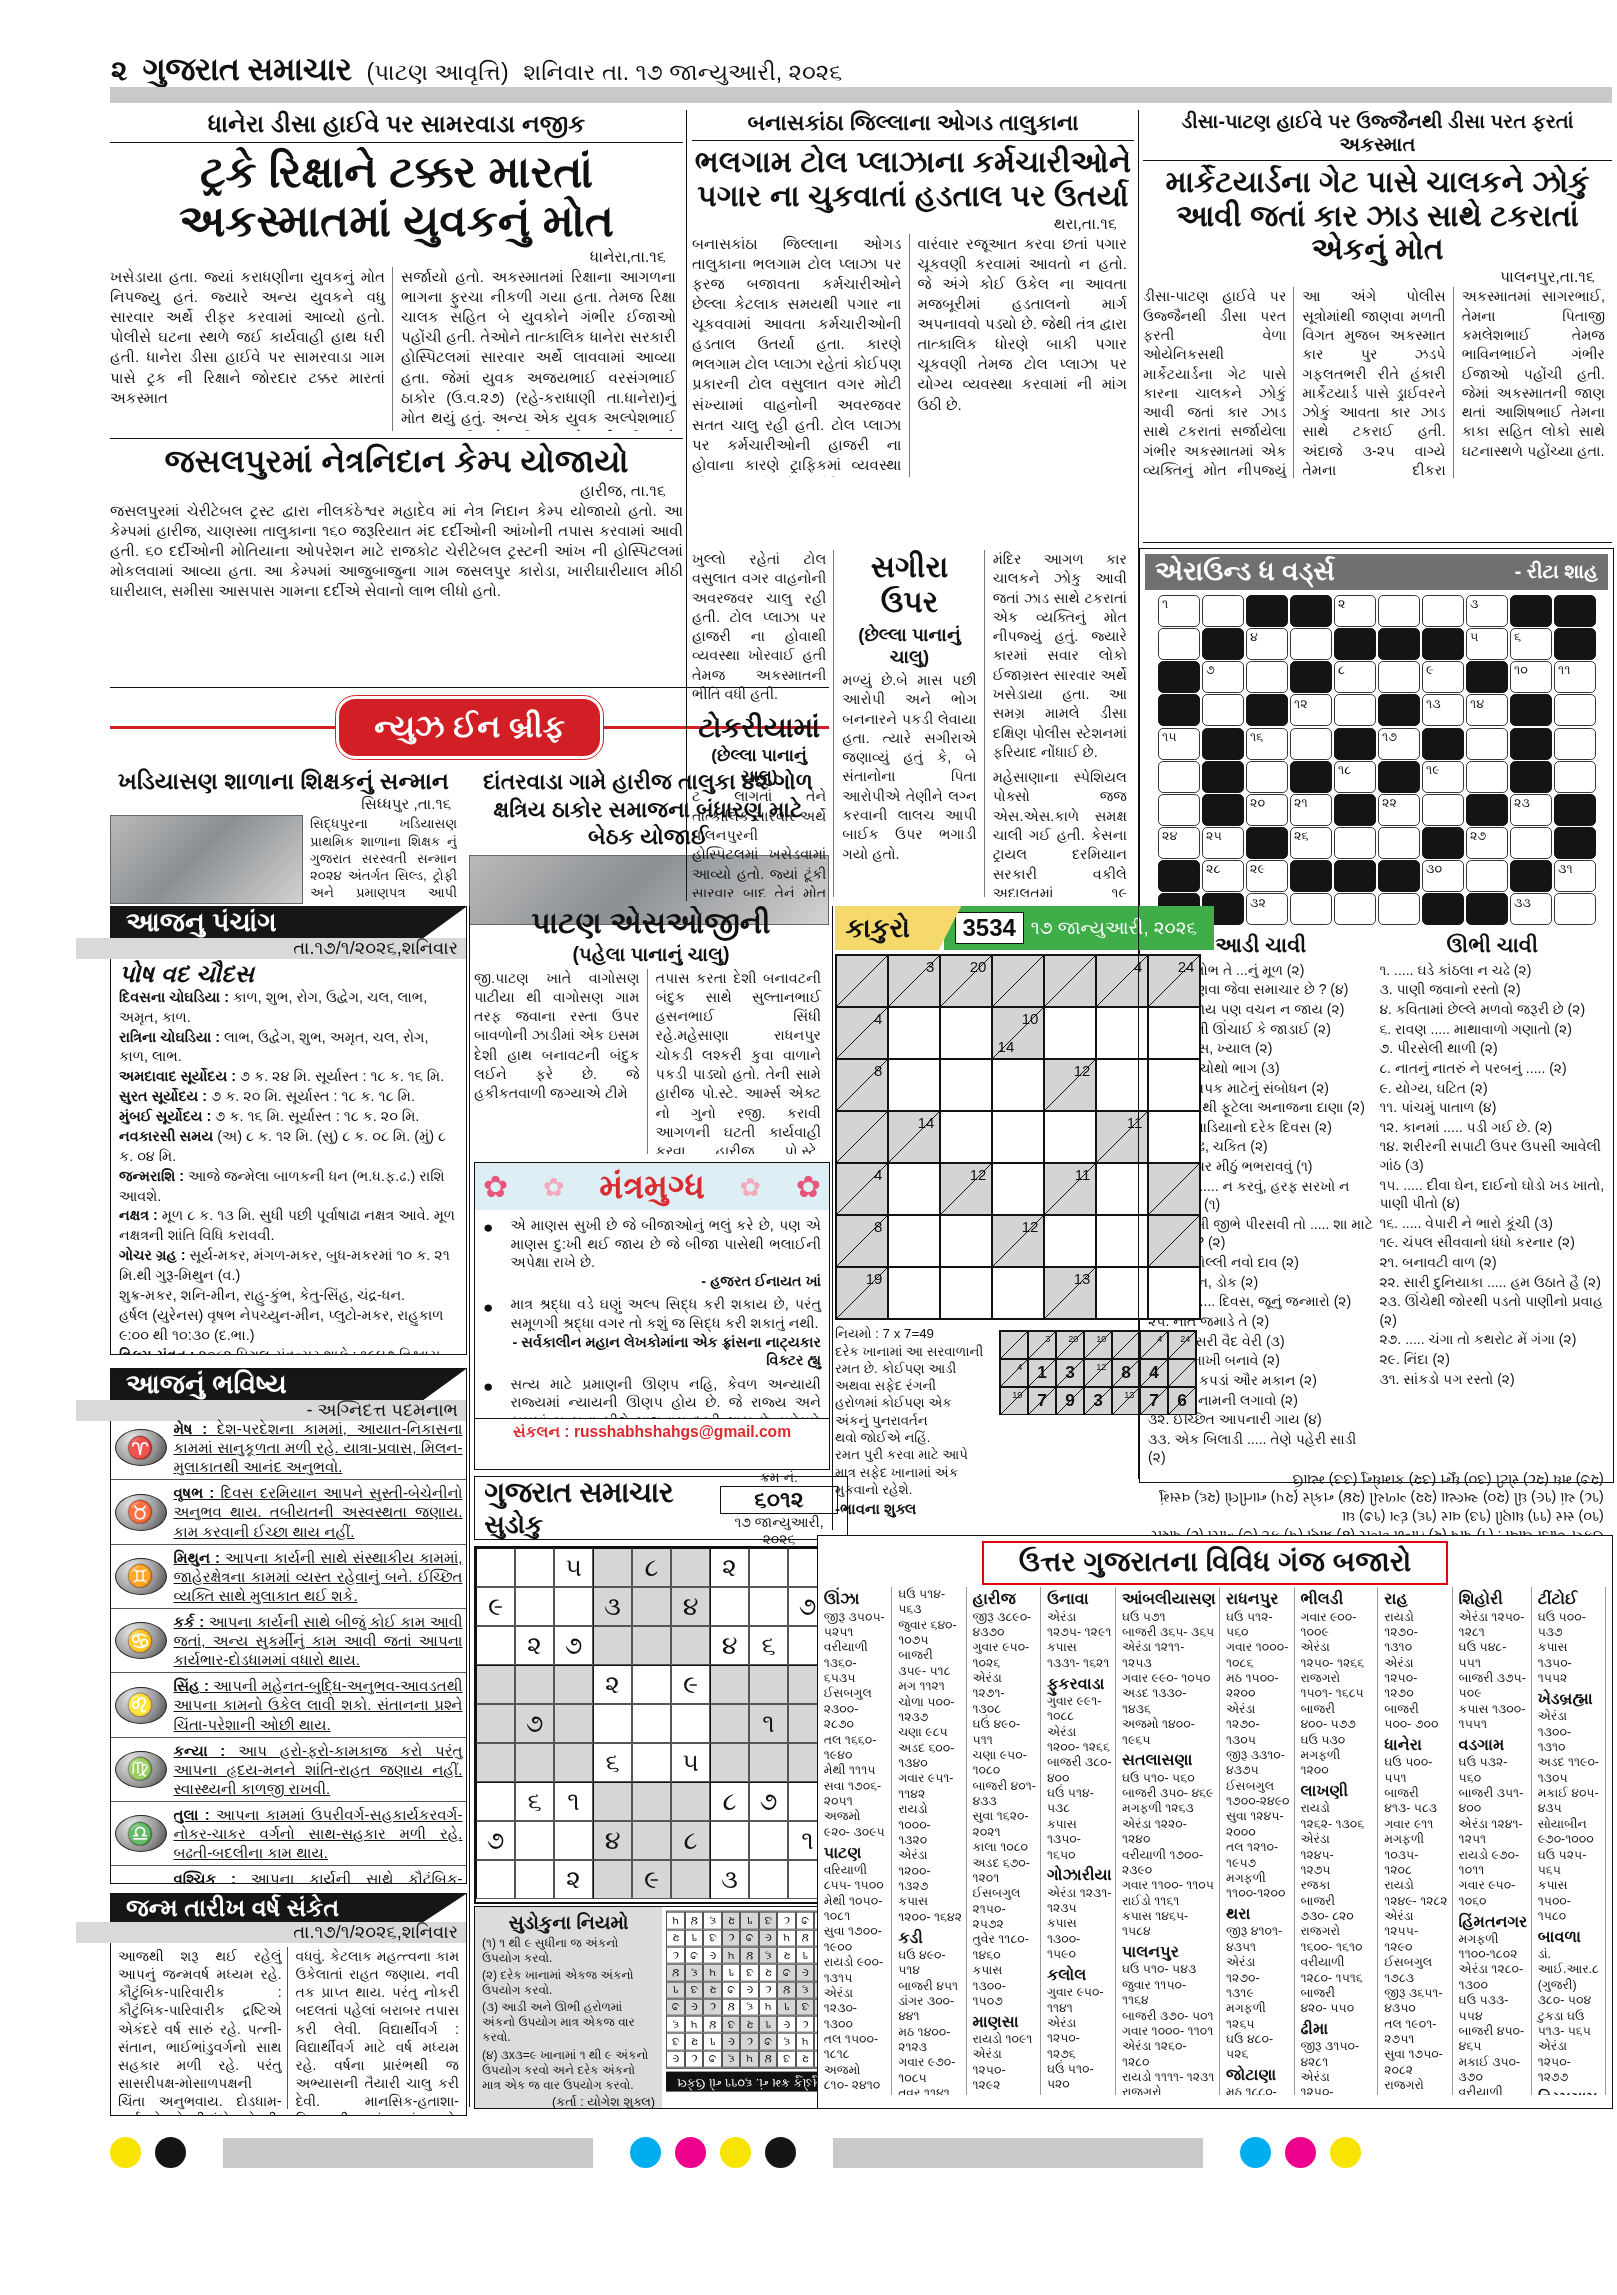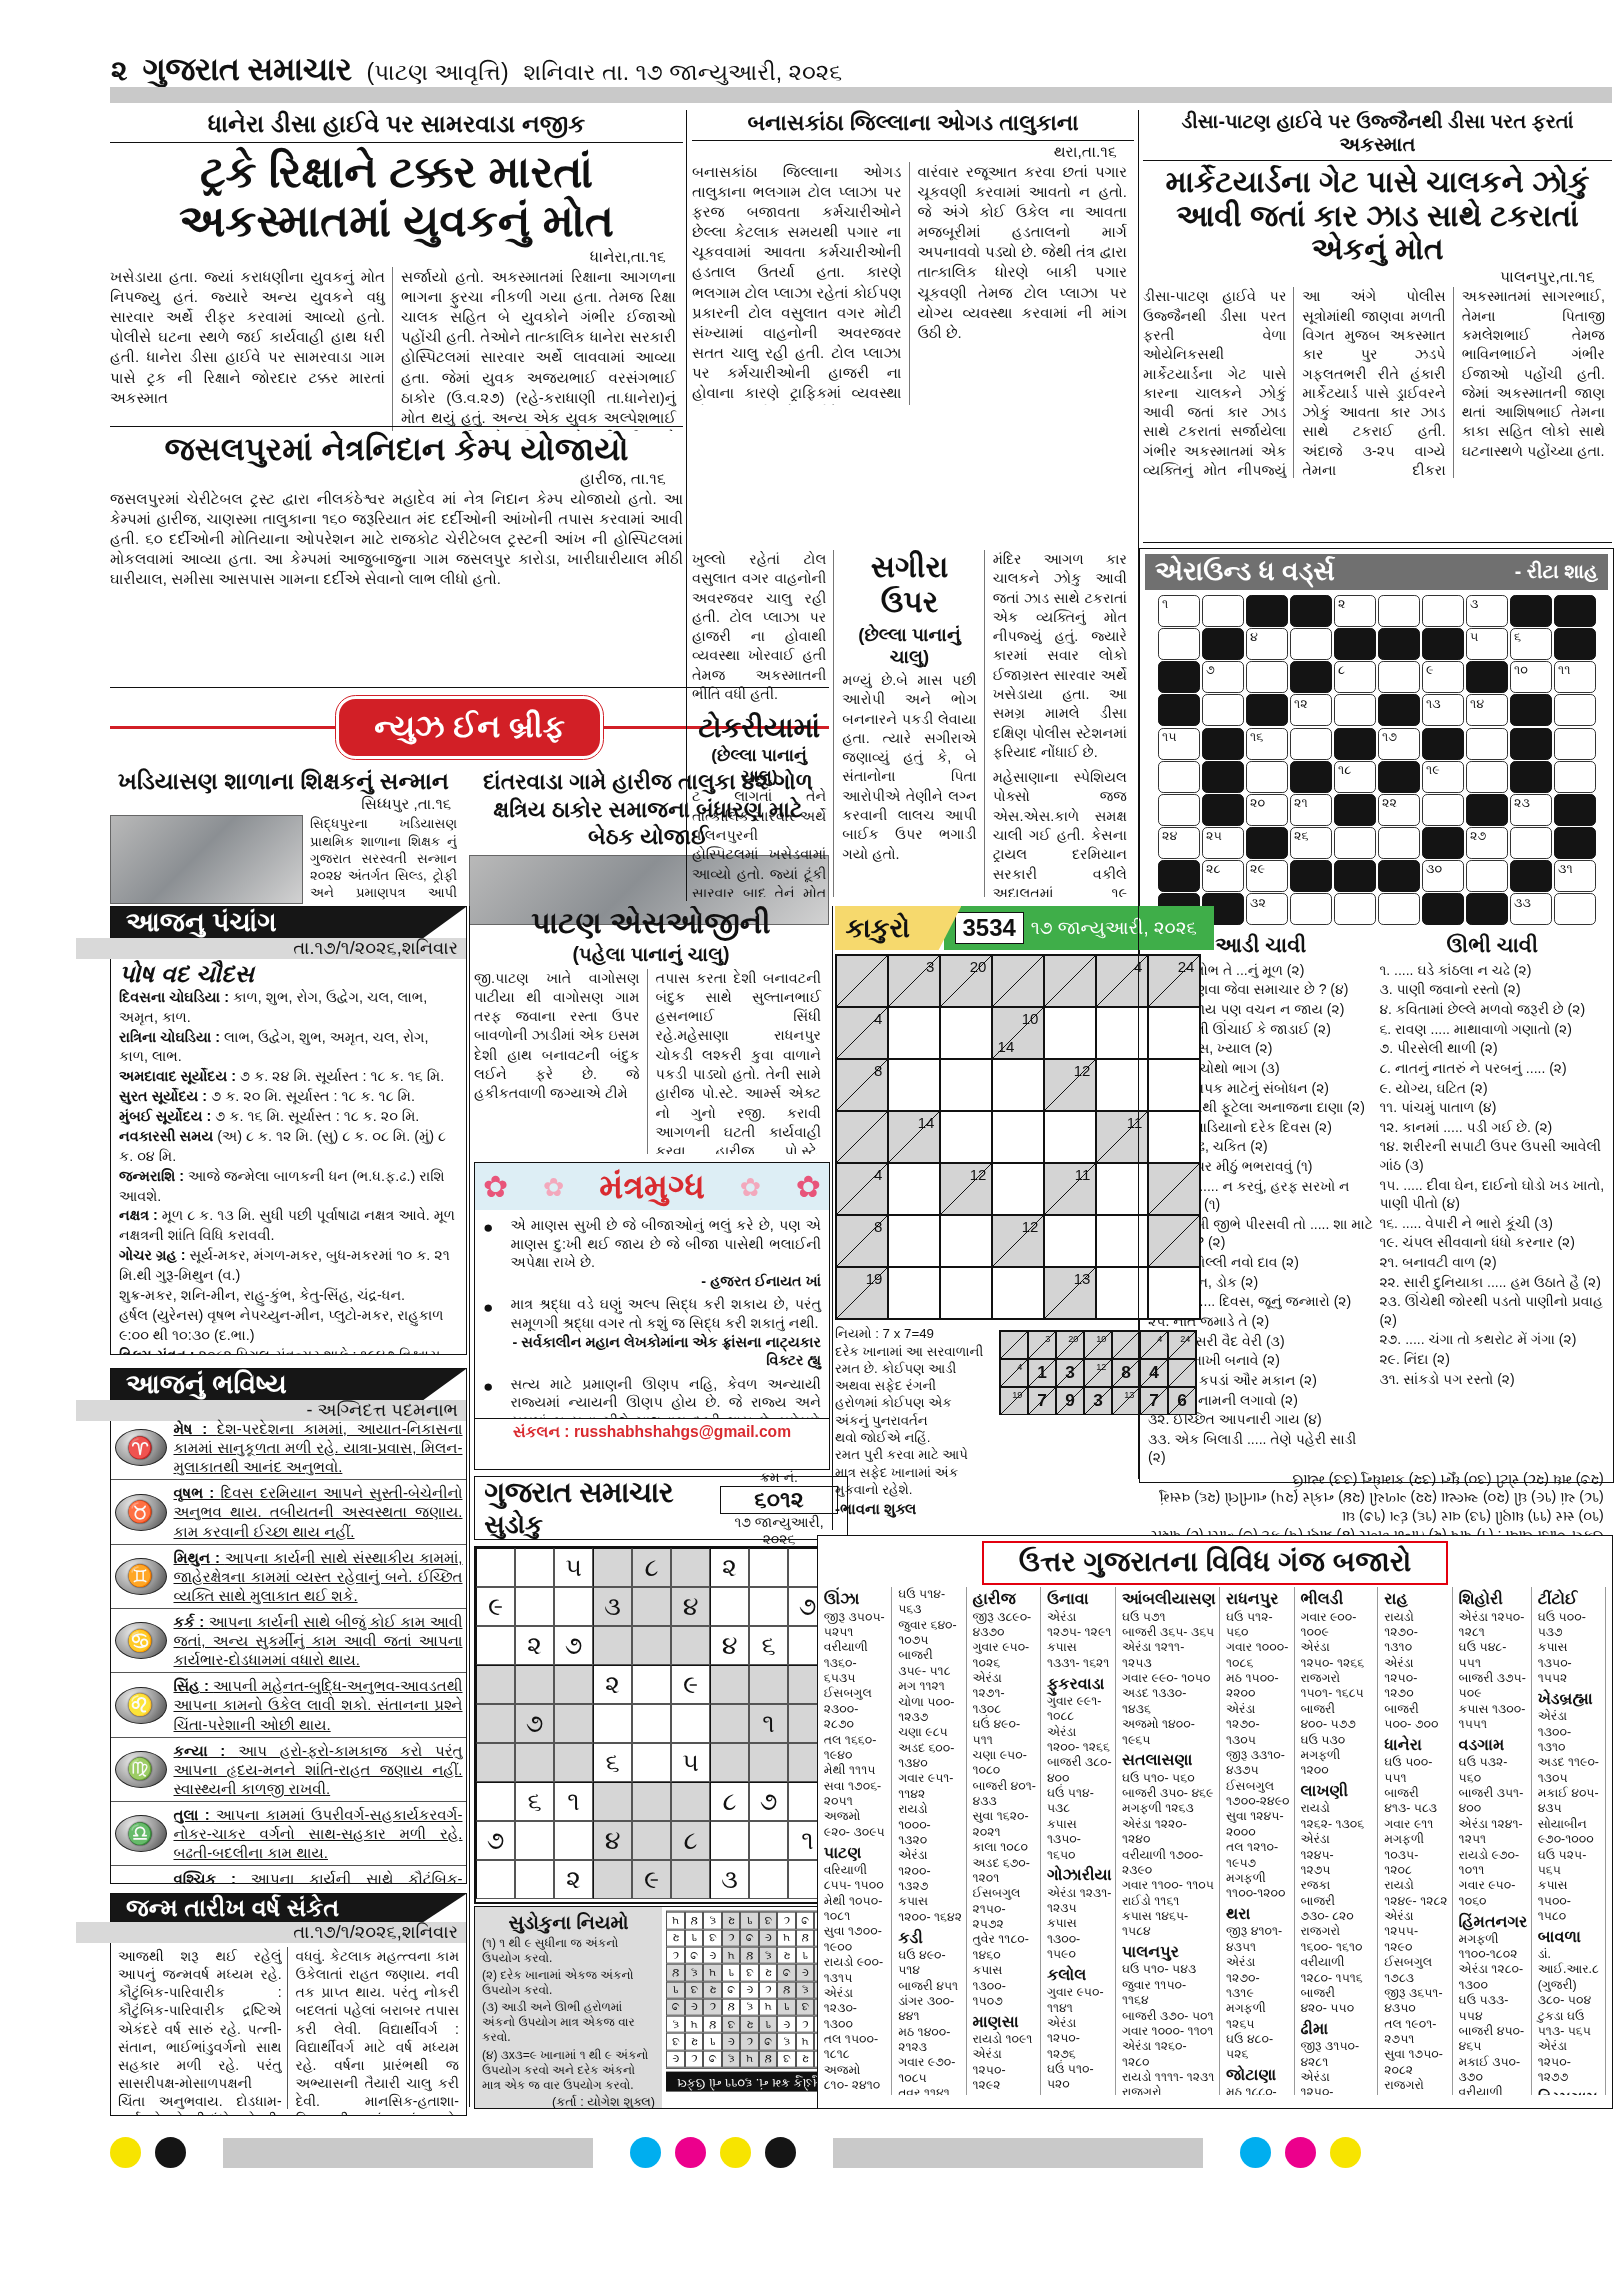--- a/index.html
+++ b/index.html
@@ -81,21 +81,21 @@
 <div class="abs" style="left:110px;top:110px;width:573px;">
   <div class="kicker" style="font-size:24px;">ધાનેરા ડીસા હાઈવે પર સામરવાડા નજીક</div>
   <div class="headline" style="font-size:44px;margin-top:4.6px;">ટ્રકે રિક્ષાને ટક્કર મારતાં અકસ્માતમાં યુવકનું મોત</div>
   <div class="dateline">ધાનેરા,તા.૧૬</div>
   <div class="cols" style="height:164px;overflow:hidden;">
     <div class="col bodytext">ખસેડાયા હતા. જ્યાં કરાધણીના યુવકનું મોત નિપજ્યુ હતં. જ્યારે અન્ય યુવકને વધુ સારવાર અર્થે રીફર કરવામાં આવ્યો હતો. પોલીસે ઘટના સ્થળે જઈ કાર્યવાહી હાથ ધરી હતી. ધાનેરા ડીસા હાઈવે પર સામરવાડા ગામ પાસે ટ્રક ની રિક્ષાને જોરદાર ટક્કર મારતાં અકસ્માત</div>
     <div class="col bodytext">સર્જાયો હતો. અકસ્માતમાં રિક્ષાના આગળના ભાગના ફુરચા નીકળી ગયા હતા. તેમજ રિક્ષા ચાલક સહિત બે યુવકોને ગંભીર ઈજાઓ પહોંચી હતી. તેઓને તાત્કાલિક ધાનેરા સરકારી હોસ્પિટલમાં સારવાર અર્થે લાવવામાં આવ્યા હતા. જેમાં યુવક અજયભાઈ વરસંગભાઈ ઠાકોર (ઉ.વ.૨૭) (રહે-કરાધાણી તા.ધાનેરા)નું મોત થયું હતું. અન્ય એક યુવક અલ્પેશભાઈ અમરતભાઈ ઠાકોર (ઉ.વ.૨૦)ને ગંભીર ઈજાઓ થતા સારવાર અર્થે આગળ રીફર કરવામાં આવ્યો છે.</div>
   </div>
 </div>
 
-<div class="abs" style="left:110px;top:426px;width:573px;border-top:1.7px solid #111;padding-top:4.6px;">
+<div class="abs" style="left:110px;top:438px;width:573px;border-top:1.7px solid #111;padding-top:4.6px;">
   <div class="headline" style="font-size:32px;">જસલપુરમાં નેત્રનિદાન કેમ્પ યોજાયો</div>
   <div class="dateline">હારીજ, તા.૧૬</div>
   <div class="bodytext" style="height:173px;overflow:hidden;">જસલપુરમાં ચેરીટેબલ ટ્રસ્ટ દ્વારા નીલકંઠેશ્વર મહાદેવ માં નેત્ર નિદાન કેમ્પ યોજાયો હતો. આ કેમ્પમાં હારીજ, ચાણસ્મા તાલુકાના ૧૬૦ જરૂરિયાત મંદ દર્દીઓની આંખોની તપાસ કરવામાં આવી હતી. ૬૦ દર્દીઓની મોતિયાના ઓપરેશન માટે રાજકોટ ચેરીટેબલ ટ્રસ્ટની આંખ ની હોસ્પિટલમાં મોકલવામાં આવ્યા હતા. આ કેમ્પમાં આજુબાજુના ગામ જસલપુર કારોડા, ખારીઘારીયાલ મીઠી ઘારીયાલ, સમીસા આસપાસ ગામના દર્દીએ સેવાનો લાભ લીધો હતો.</div>
 </div>
 
 <div class="abs nibwrap" style="left:110px;top:696px;width:719px;">
   <div class="nibline"></div>
   <div class="nibpill">ન્યુઝ ઈન બ્રીફ</div>
   <div class="nibline"></div>
 </div>
@@ -108,20 +108,21 @@
     <div style="font-size:13.3px;line-height:1.3;flex:1;height:87px;overflow:hidden;" class="just">સિદ્ધપુરના ખડિયાસણ પ્રાથમિક શાળાના શિક્ષક નું ગુજરાત સરસ્વતી સન્માન ૨૦૨૪ અંતર્ગત સિલ્ડ, ટ્રોફી અને પ્રમાણપત્ર આપી સન્માન કરવામાં આવ્યું હતું.</div>
   </div>
 </div>
 <div class="abs" style="left:469px;top:768px;width:358px;">
   <div class="b ctr" style="font-size:22px;line-height:1.25;">દાંતરવાડા ગામે હારીજ તાલુકા ૪૨ ગોળ ક્ષત્રિય ઠાકોર સમાજના બંધારણ માટે બેઠક યોજાઈ</div>
   <div class="photo" style="width:358px;height:68px;margin-top:4.6px;"></div>
 </div>
 
 <div class="abs" style="left:692px;top:110px;width:442px;">
   <div class="kicker" style="font-size:22px;">બનાસકાંઠા જિલ્લાના ઓગડ તાલુકાના</div>
+  <div class="headline" style="font-size:30px;margin-top:4.6px;">ભલગામ ટોલ પ્લાઝાના કર્મચારીઓને પગાર ના ચુકવાતાં હડતાલ પર ઉતર્યા</div>
   <div class="dateline">થરા,તા.૧૬</div>
   <div class="cols" style="height:243px;overflow:hidden;">
     <div class="col bodytext">બનાસકાંઠા જિલ્લાના ઓગડ તાલુકાના ભલગામ ટોલ પ્લાઝા પર ફરજ બજાવતા કર્મચારીઓને છેલ્લા કેટલાક સમયથી પગાર ના ચૂકવવામાં આવતા કર્મચારીઓની હડતાલ ઉતર્યા હતા. કારણે ભલગામ ટોલ પ્લાઝા રહેતાં કોઈપણ પ્રકારની ટોલ વસુલાત વગર મોટી સંખ્યામાં વાહનોની અવરજવર સતત ચાલુ રહી હતી. ટોલ પ્લાઝા પર કર્મચારીઓની હાજરી ના હોવાના કારણે ટ્રાફિકમાં વ્યવસ્થા ખોરવાઈ હતી. જેના લીધે અકસ્માત થવાની શક્યતા પણ વધી</div>
     <div class="col bodytext">વારંવાર રજૂઆત કરવા છતાં પગાર ચૂકવણી કરવામાં આવતો ન હતો. જે અંગે કોઈ ઉકેલ ના આવતા મજબૂરીમાં હડતાલનો માર્ગ અપનાવવો પડ્યો છે. જેથી તંત્ર દ્વારા તાત્કાલિક ધોરણે બાકી પગાર ચૂકવણી તેમજ ટોલ પ્લાઝા પર યોગ્ય વ્યવસ્થા કરવામાં ની માંગ ઉઠી છે.</div>
   </div>
 </div>
 
 <div class="abs" style="left:692px;top:550px;width:442px;height:347px;display:flex;gap:8px;overflow:hidden;">
   <div class="col" style="flex:1;">
     <div class="bodytext" style="font-size:14.4px;">ખુલ્લો રહેતાં ટોલ વસુલાત વગર વાહનોની અવરજવર ચાલુ રહી હતી. ટોલ પ્લાઝા પર હાજરી ના હોવાથી વ્યવસ્થા ખોરવાઈ હતી તેમજ અકસ્માતની ભીતિ વધી હતી.</div>

